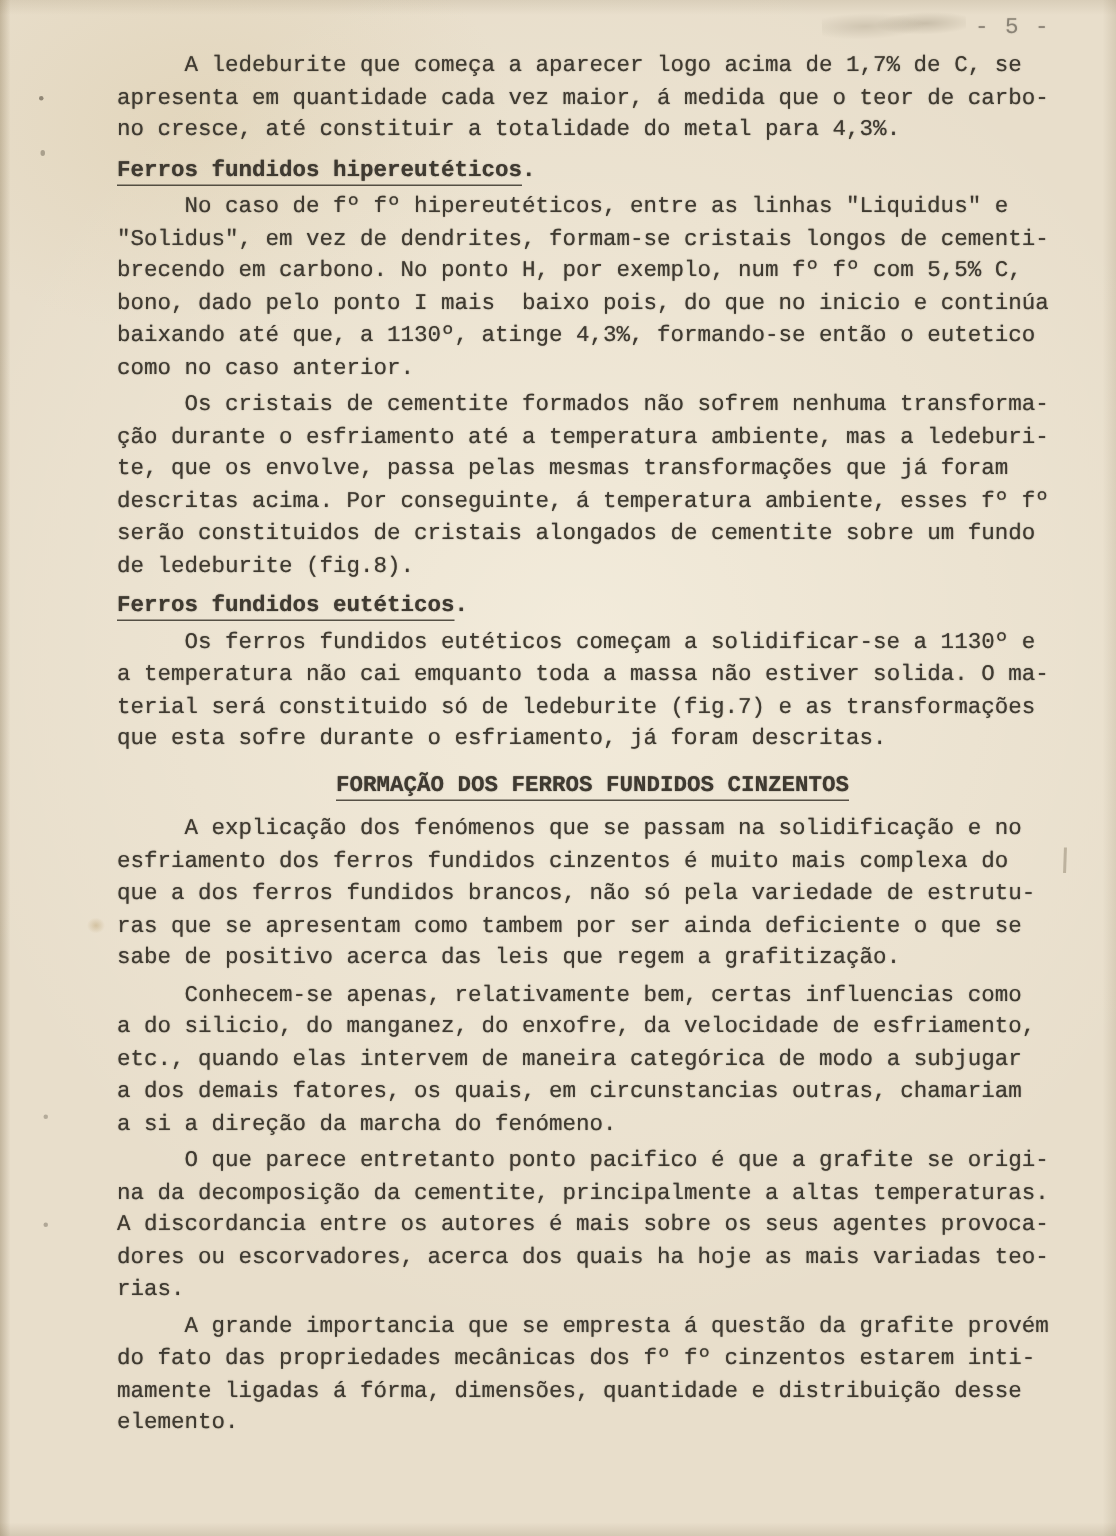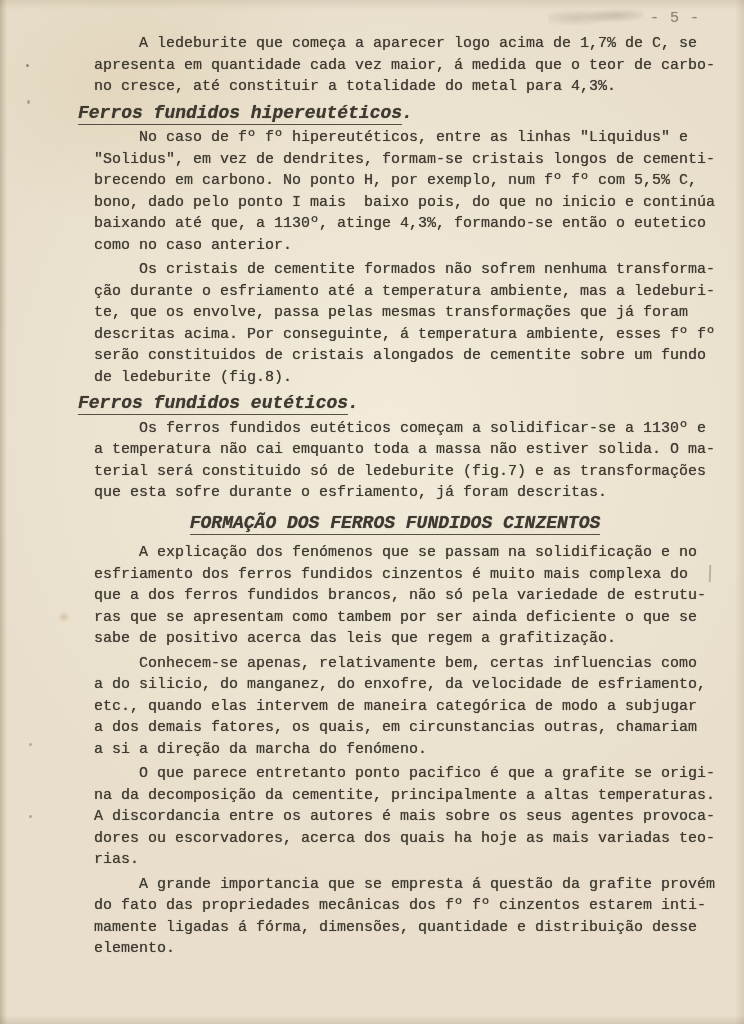--- a/index.html
+++ b/index.html
@@ -34,29 +34,27 @@
       radial-gradient(60% 70% at 30% 50%, rgba(120,108,85,0.22) 0%, rgba(120,108,85,0) 70%),
       radial-gradient(50% 60% at 72% 45%, rgba(120,108,85,0.28) 0%, rgba(120,108,85,0) 70%);
     transform: rotate(-1.5deg);
   }
   .text-block {
     position: absolute; left: 78px; top: 30px; width: 634px;
   }
   .line {
     font-size: 15px; line-height: 21.5px; white-space: pre;
     text-shadow: 0 0 0.8px rgba(62,57,47,0.75);
-    margin-left: 16px;
   }
   .line.first { padding-left: 45px; }
   .para { padding-top: 3px; }
   .heading {
-    padding-top: 5px; font-size: 18px; line-height: 21.5px;
+    padding-top: 5px; font-size: 15px; line-height: 21.5px;
     font-weight: bold; white-space: pre;
     text-shadow: 0 0 0.8px rgba(50,45,37,0.8);
-    font-style: italic;
   }
   .heading .underlined {
     border-bottom: 1.5px solid rgba(58,53,44,0.85);
     padding-bottom: 1px;
   }
   .heading.centered { text-align: center; padding-top: 9px; padding-bottom: 5px; }
   .speck {
     position: absolute; border-radius: 50%;
     background: rgba(75,68,55,0.55);
   }

